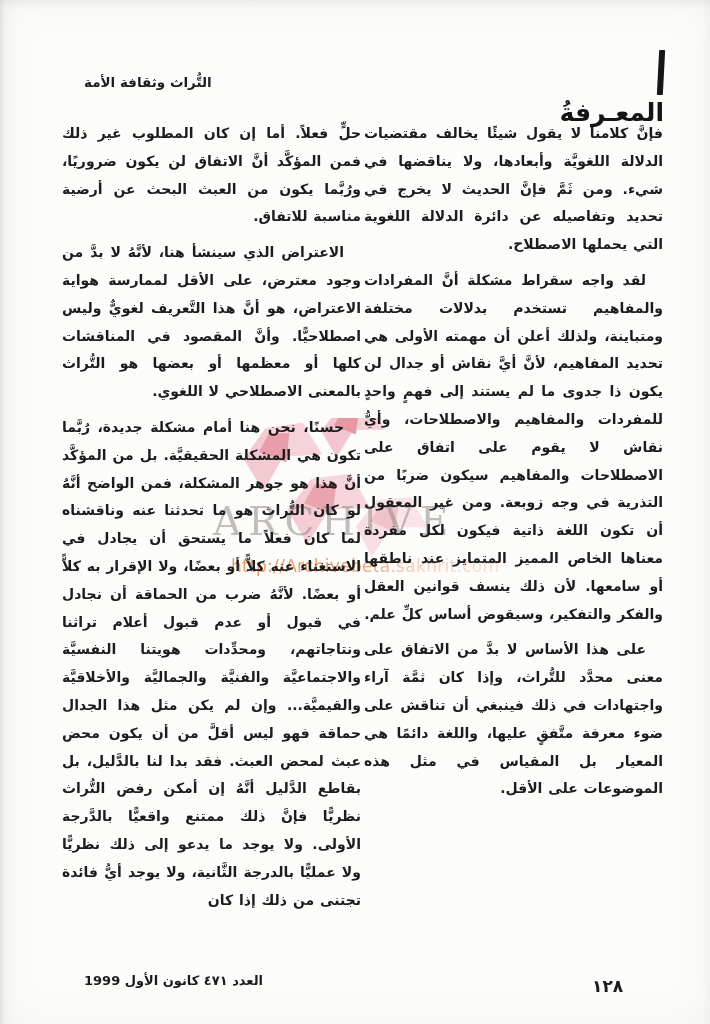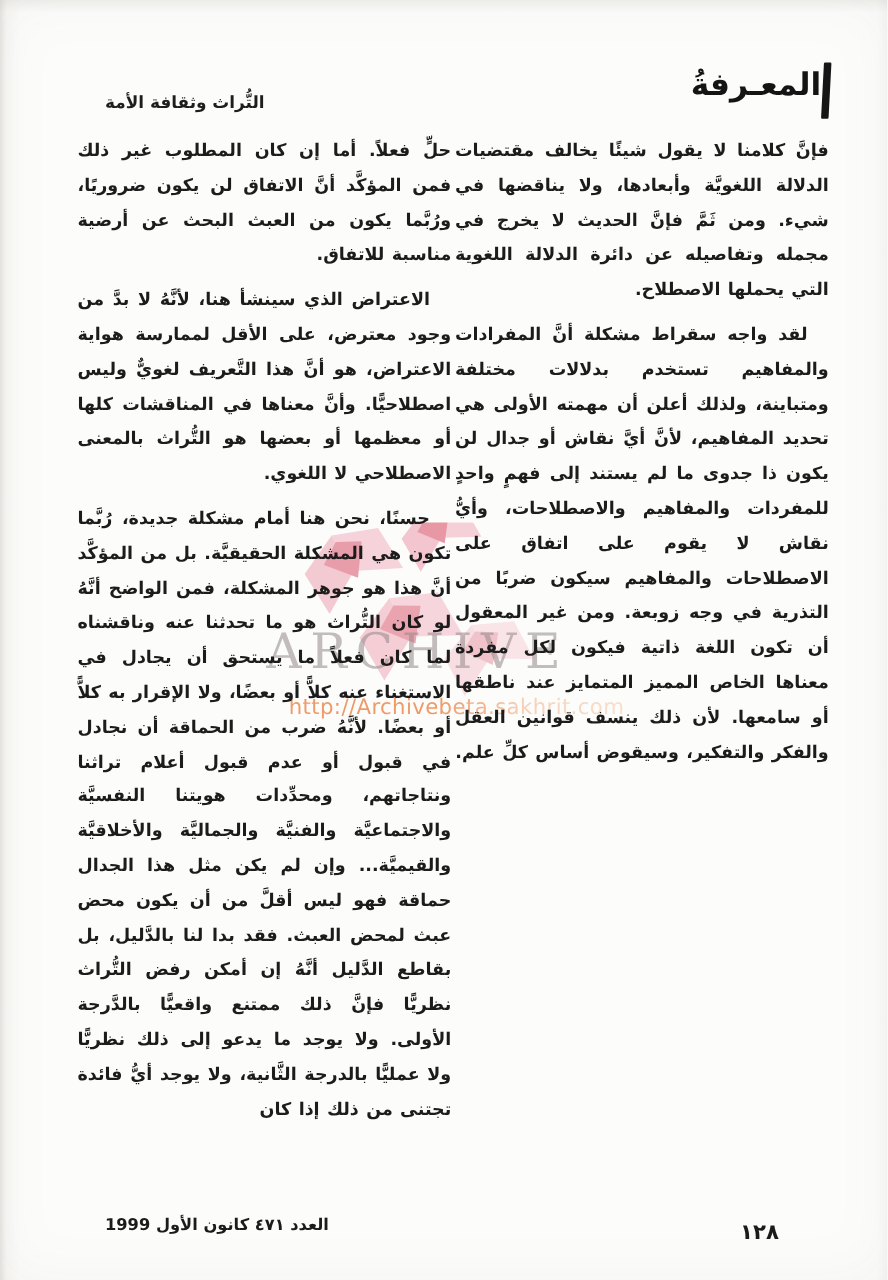--- a/index.html
+++ b/index.html
@@ -16,20 +16,21 @@
       linear-gradient(270deg, rgba(215,212,206,.18) 0px, rgba(253,253,251,0) 8px),
       #fcfcfb;
     box-shadow: inset 0 0 46px rgba(120,115,108,.06);
   }
 
   
   .logo{
     position:absolute;top:50px;right:46px;
     direction:rtl;display:flex;align-items:flex-start;
     color:#141414;
+    flex-direction:column;
   }
   .logo-bar{
     display:inline-block;width:6px;height:45px;background:#161616;
     border-radius:1px;margin-left:1px;transform:skewX(-3deg);
   }
   .logo-text{
     font-size:25px;font-weight:bold;letter-spacing:-1px;
     margin-top:3px;line-height:1.2;
   }
   .article-title{
@@ -46,21 +47,21 @@
   }
   .wm-url{
     position:absolute;left:231px;top:556px;z-index:1;
     font-size:17px;color:#ec8a50;opacity:.85;white-space:nowrap;letter-spacing:.3px;
     -webkit-mask-image:linear-gradient(90deg,#000 45%,rgba(0,0,0,.45) 70%,rgba(0,0,0,.3) 100%);
             mask-image:linear-gradient(90deg,#000 45%,rgba(0,0,0,.45) 70%,rgba(0,0,0,.3) 100%);
   }
 
   
   .col{
-    position:absolute;top:108px;width:299px;height:845px;overflow:hidden;
+    position:absolute;top:120px;width:299px;height:845px;overflow:hidden;
     direction:rtl;text-align:justify;z-index:2;
     font-size:14px;line-height:27.8px;font-weight:bold;color:#1c1c1c;
     word-spacing:1px;
   }
   .col-right{right:47px;}
   .col-left{left:62px;}
   .col p{margin:0 0 8px;text-indent:17px;}
   .col p.cont{text-indent:0;}
 
   
@@ -94,26 +95,27 @@
     </defs>
     <use href="#book" transform="translate(88,2) rotate(-30) scale(0.85)" opacity="0.8"></use>
     <use href="#book" transform="translate(8,28) rotate(-32) scale(1.05)" opacity="0.75"></use>
     <use href="#book" transform="translate(52,78) rotate(-30) scale(1.1)" opacity="0.7"></use>
     <use href="#book" transform="translate(122,96) rotate(-28) scale(0.95)" opacity="0.45"></use>
   </svg>
   <div class="wm-archive">ARCHIVE</div>
   <div class="wm-url">http://Archivebeta.sakhrit.com</div>
 
   <div class="col col-right">
-    <p class="cont">فإنَّ كلامنا لا يقول شيئًا يخالف مقتضيات الدلالة اللغويَّة وأبعادها، ولا يناقضها في شيء. ومن ثَمَّ فإنَّ الحديث لا يخرج في مجمله وتفاصيله عن دائرة الدلالة اللغوية التي يحملها الاصطلاح.</p>
+    <p class="cont">فإنَّ كلامنا لا يقول شيئًا يخالف مقتضيات الدلالة اللغويَّة وأبعادها، ولا يناقضها في شيء. ومن ثَمَّ فإنَّ الحديث لا يخرج في تحديد وتفاصيله عن دائرة الدلالة اللغوية التي يحملها الاصطلاح.</p>
     <p>لقد واجه سقراط مشكلة أنَّ المفرادات والمفاهيم تستخدم بدلالات مختلفة ومتباينة، ولذلك أعلن أن مهمته الأولى هي تحديد المفاهيم، لأنَّ أيَّ نقاش أو جدال لن يكون ذا جدوى ما لم يستند إلى فهمٍ واحدٍ للمفردات والمفاهيم والاصطلاحات، وأيُّ نقاش لا يقوم على اتفاق على الاصطلاحات والمفاهيم سيكون ضربًا من التذرية في وجه زوبعة. ومن غير المعقول أن تكون اللغة ذاتية فيكون لكل مفردة معناها الخاص المميز المتمايز عند ناطقها أو سامعها. لأن ذلك ينسف قوانين العقل والفكر والتفكير، وسيقوض أساس كلِّ علم.</p>
+    <p>على هذا الأساس لا بدَّ من الاتفاق على معنى محدَّد للتُّراث، وإذا كان ثمَّة آراء واجتهادات في ذلك فينبغي أن تناقش على ضوء معرفة متَّفقٍ عليها، واللغة دائمًا هي المعيار بل المقياس في مثل هذه الموضوعات على الأقل.</p>
   </div>
 
   <div class="col col-left">
     <p class="cont">حلٍّ فعلاً. أما إن كان المطلوب غير ذلك فمن المؤكَّد أنَّ الاتفاق لن يكون ضروريًا، ورُبَّما يكون من العبث البحث عن أرضية مناسبة للاتفاق.</p>
-    <p>الاعتراض الذي سينشأ هنا، لأنَّهُ لا بدَّ من وجود معترض، على الأقل لممارسة هواية الاعتراض، هو أنَّ هذا التَّعريف لغويٌّ وليس اصطلاحيًّا. وأنَّ معناها في المناقشات كلها أو معظمها أو بعضها هو التُّراث بالمعنى الاصطلاحي لا اللغوي.</p>
+    <p>الاعتراض الذي سينشأ هنا، لأنَّهُ لا بدَّ من وجود معترض، على الأقل لممارسة هواية الاعتراض، هو أنَّ هذا التَّعريف لغويٌّ وليس اصطلاحيًّا. وأنَّ المقصود في المناقشات كلها أو معظمها أو بعضها هو التُّراث بالمعنى الاصطلاحي لا اللغوي.</p>
     <p>حسنًا، نحن هنا أمام مشكلة جديدة، رُبَّما تكون هي المشكلة الحقيقيَّة. بل من المؤكَّد أنَّ هذا هو جوهر المشكلة، فمن الواضح أنَّهُ لو كان التُّراث هو ما تحدثنا عنه وناقشناه لما كان فعلاً ما يستحق أن يجادل في الاستغناء عنه كلاًّ أو بعضًا، ولا الإقرار به كلاًّ أو بعضًا. لأنَّهُ ضرب من الحماقة أن نجادل في قبول أو عدم قبول أعلام تراثنا ونتاجاتهم، ومحدِّدات هويتنا النفسيَّة والاجتماعيَّة والفنيَّة والجماليَّة والأخلاقيَّة والقيميَّة... وإن لم يكن مثل هذا الجدال حماقة فهو ليس أقلَّ من أن يكون محض عبث لمحض العبث. فقد بدا لنا بالدَّليل، بل بقاطع الدَّليل أنَّهُ إن أمكن رفض التُّراث نظريًّا فإنَّ ذلك ممتنع واقعيًّا بالدَّرجة الأولى. ولا يوجد ما يدعو إلى ذلك نظريًّا ولا عمليًّا بالدرجة الثَّانية، ولا يوجد أيُّ فائدة تجتنى من ذلك إذا كان</p>
   </div>
 
   <div class="footer-issue">العدد ٤٧١ كانون الأول 1999</div>
   <div class="footer-page">١٢٨</div>
 
 </div>
 
 </body></html>

